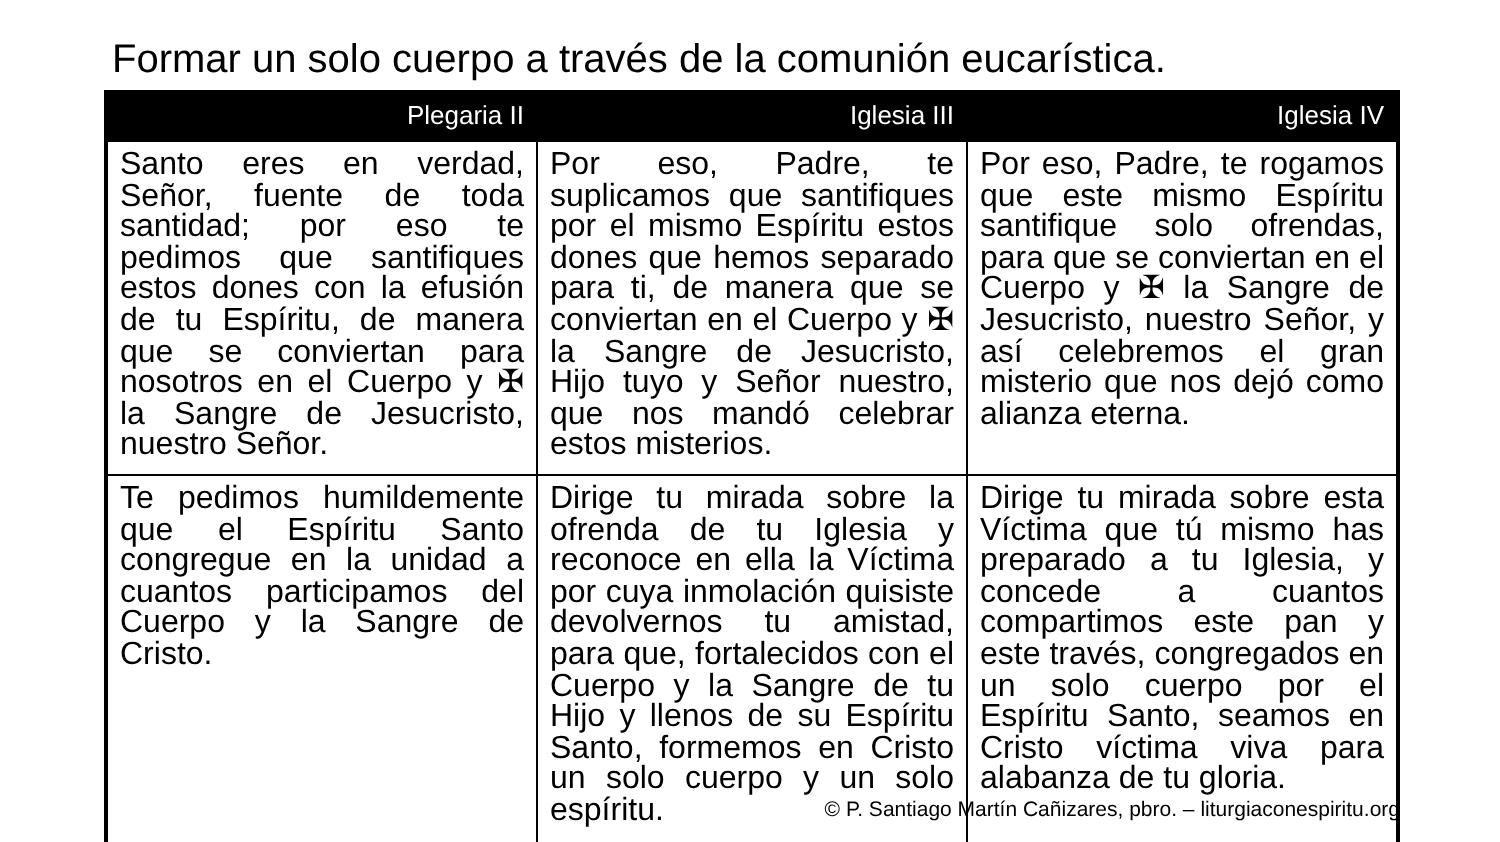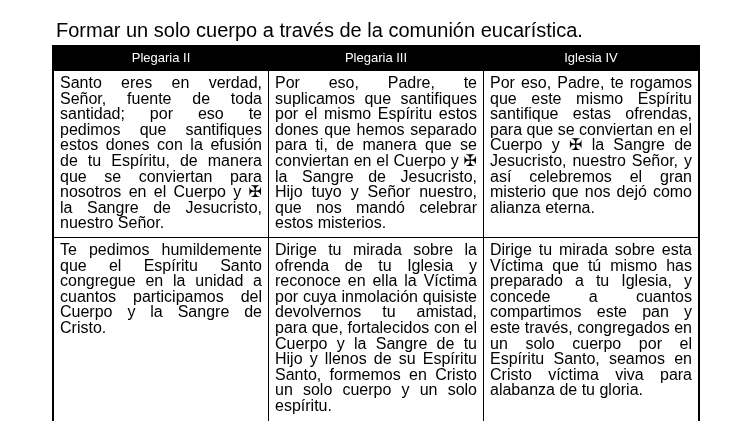--- a/index.html
+++ b/index.html
@@ -48,21 +48,21 @@
   }
   table.grid th, table.grid td {
     border: 1px solid #000000;
     vertical-align: top;
     padding: 4px 6px 6px 6px;
     box-sizing: border-box;
   }
   table.grid thead th {
     background: #000000;
     color: #ffffff;
-    text-align: center;
+    text-align: right;
     font-weight: normal;
     font-size: 13px;
     line-height: 16px;
     padding: 3px 6px 4px 6px;
     font-family: "Liberation Sans Narrow", "Liberation Sans", sans-serif;
     font-stretch: condensed;
   }
   table.grid tbody td {
     font-size: 16px;
     line-height: 15.6px;
@@ -95,45 +95,46 @@
 
 <div class="page">
 
   <div class="title">Formar un solo cuerpo a través de la comunión eucarística.</div>
 
   <div class="table-wrap">
     <table class="grid">
       <thead>
         <tr>
           <th>Plegaria II</th>
-          <th>Plegaria III</th>
+          <th>Iglesia III</th>
           <th>Iglesia IV</th>
         </tr>
       </thead>
       <tbody>
         <tr class="row1">
           <td>
             <span class="cell-text">Santo eres en verdad, Señor, fuente de toda santidad; por eso te pedimos que santifiques estos dones con la efusión de tu Espíritu, de manera que se conviertan para nosotros en el Cuerpo y ✠ la Sangre de Jesucristo, nuestro Señor.</span>
           </td>
           <td>
             <span class="cell-text">Por eso, Padre, te suplicamos que santifiques por el mismo Espíritu estos dones que hemos separado para ti, de manera que se conviertan en el Cuerpo y ✠ la Sangre de Jesucristo, Hijo tuyo y Señor nuestro, que nos mandó celebrar estos misterios.</span>
           </td>
           <td>
-            <span class="cell-text">Por eso, Padre, te rogamos que este mismo Espíritu santifique estas ofrendas, para que se conviertan en el Cuerpo y ✠ la Sangre de Jesucristo, nuestro Señor, y así celebremos el gran misterio que nos dejó como alianza eterna.</span>
+            <span class="cell-text">Por eso, Padre, te rogamos que este mismo Espíritu santifique solo ofrendas, para que se conviertan en el Cuerpo y ✠ la Sangre de Jesucristo, nuestro Señor, y así celebremos el gran misterio que nos dejó como alianza eterna.</span>
           </td>
         </tr>
         <tr class="row2">
           <td>
             <span class="cell-text">Te pedimos humildemente que el Espíritu Santo congregue en la unidad a cuantos participamos del Cuerpo y la Sangre de Cristo.</span>
           </td>
           <td>
             <span class="cell-text">Dirige tu mirada sobre la ofrenda de tu Iglesia y reconoce en ella la Víctima por cuya inmolación quisiste devolvernos tu amistad, para que, fortalecidos con el Cuerpo y la Sangre de tu Hijo y llenos de su Espíritu Santo, formemos en Cristo un solo cuerpo y un solo espíritu.</span>
           </td>
           <td>
             <span class="cell-text">Dirige tu mirada sobre esta Víctima que tú mismo has preparado a tu Iglesia, y concede a cuantos compartimos este pan y este través, congregados en un solo cuerpo por el Espíritu Santo, seamos en Cristo víctima viva para alabanza de tu gloria.</span>
           </td>
         </tr>
       </tbody>
     </table>
   </div>
 
+  <div class="footer">© P. Santiago Martín Cañizares, pbro. – liturgiaconespiritu.org</div>
 
 </div>
 
 </body></html>

